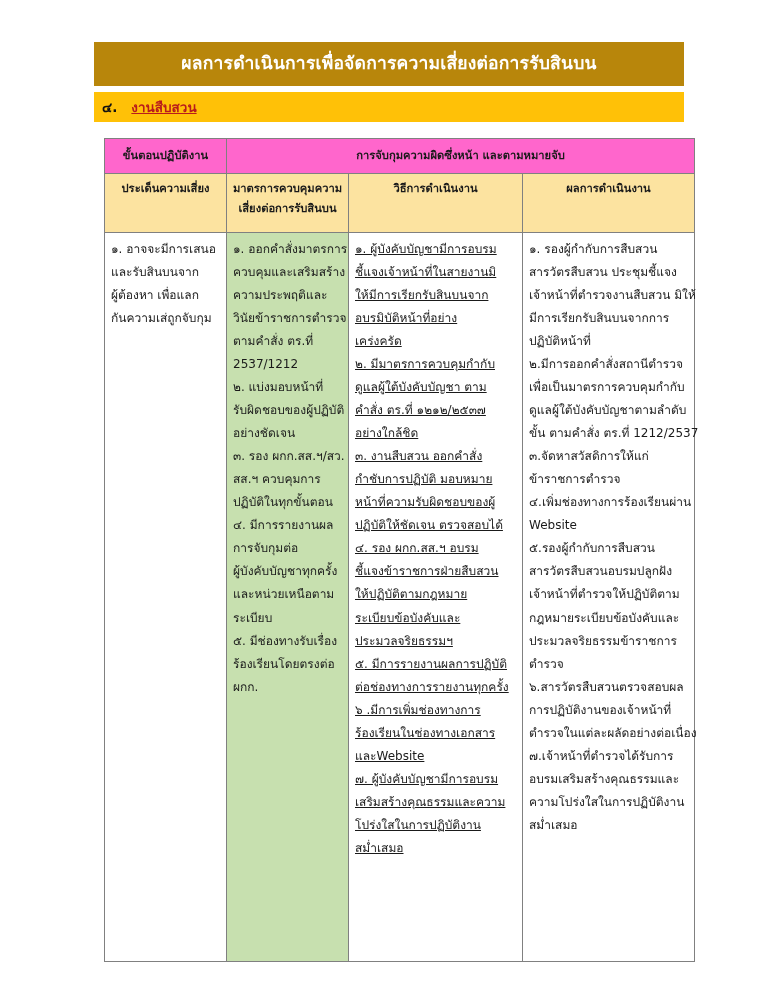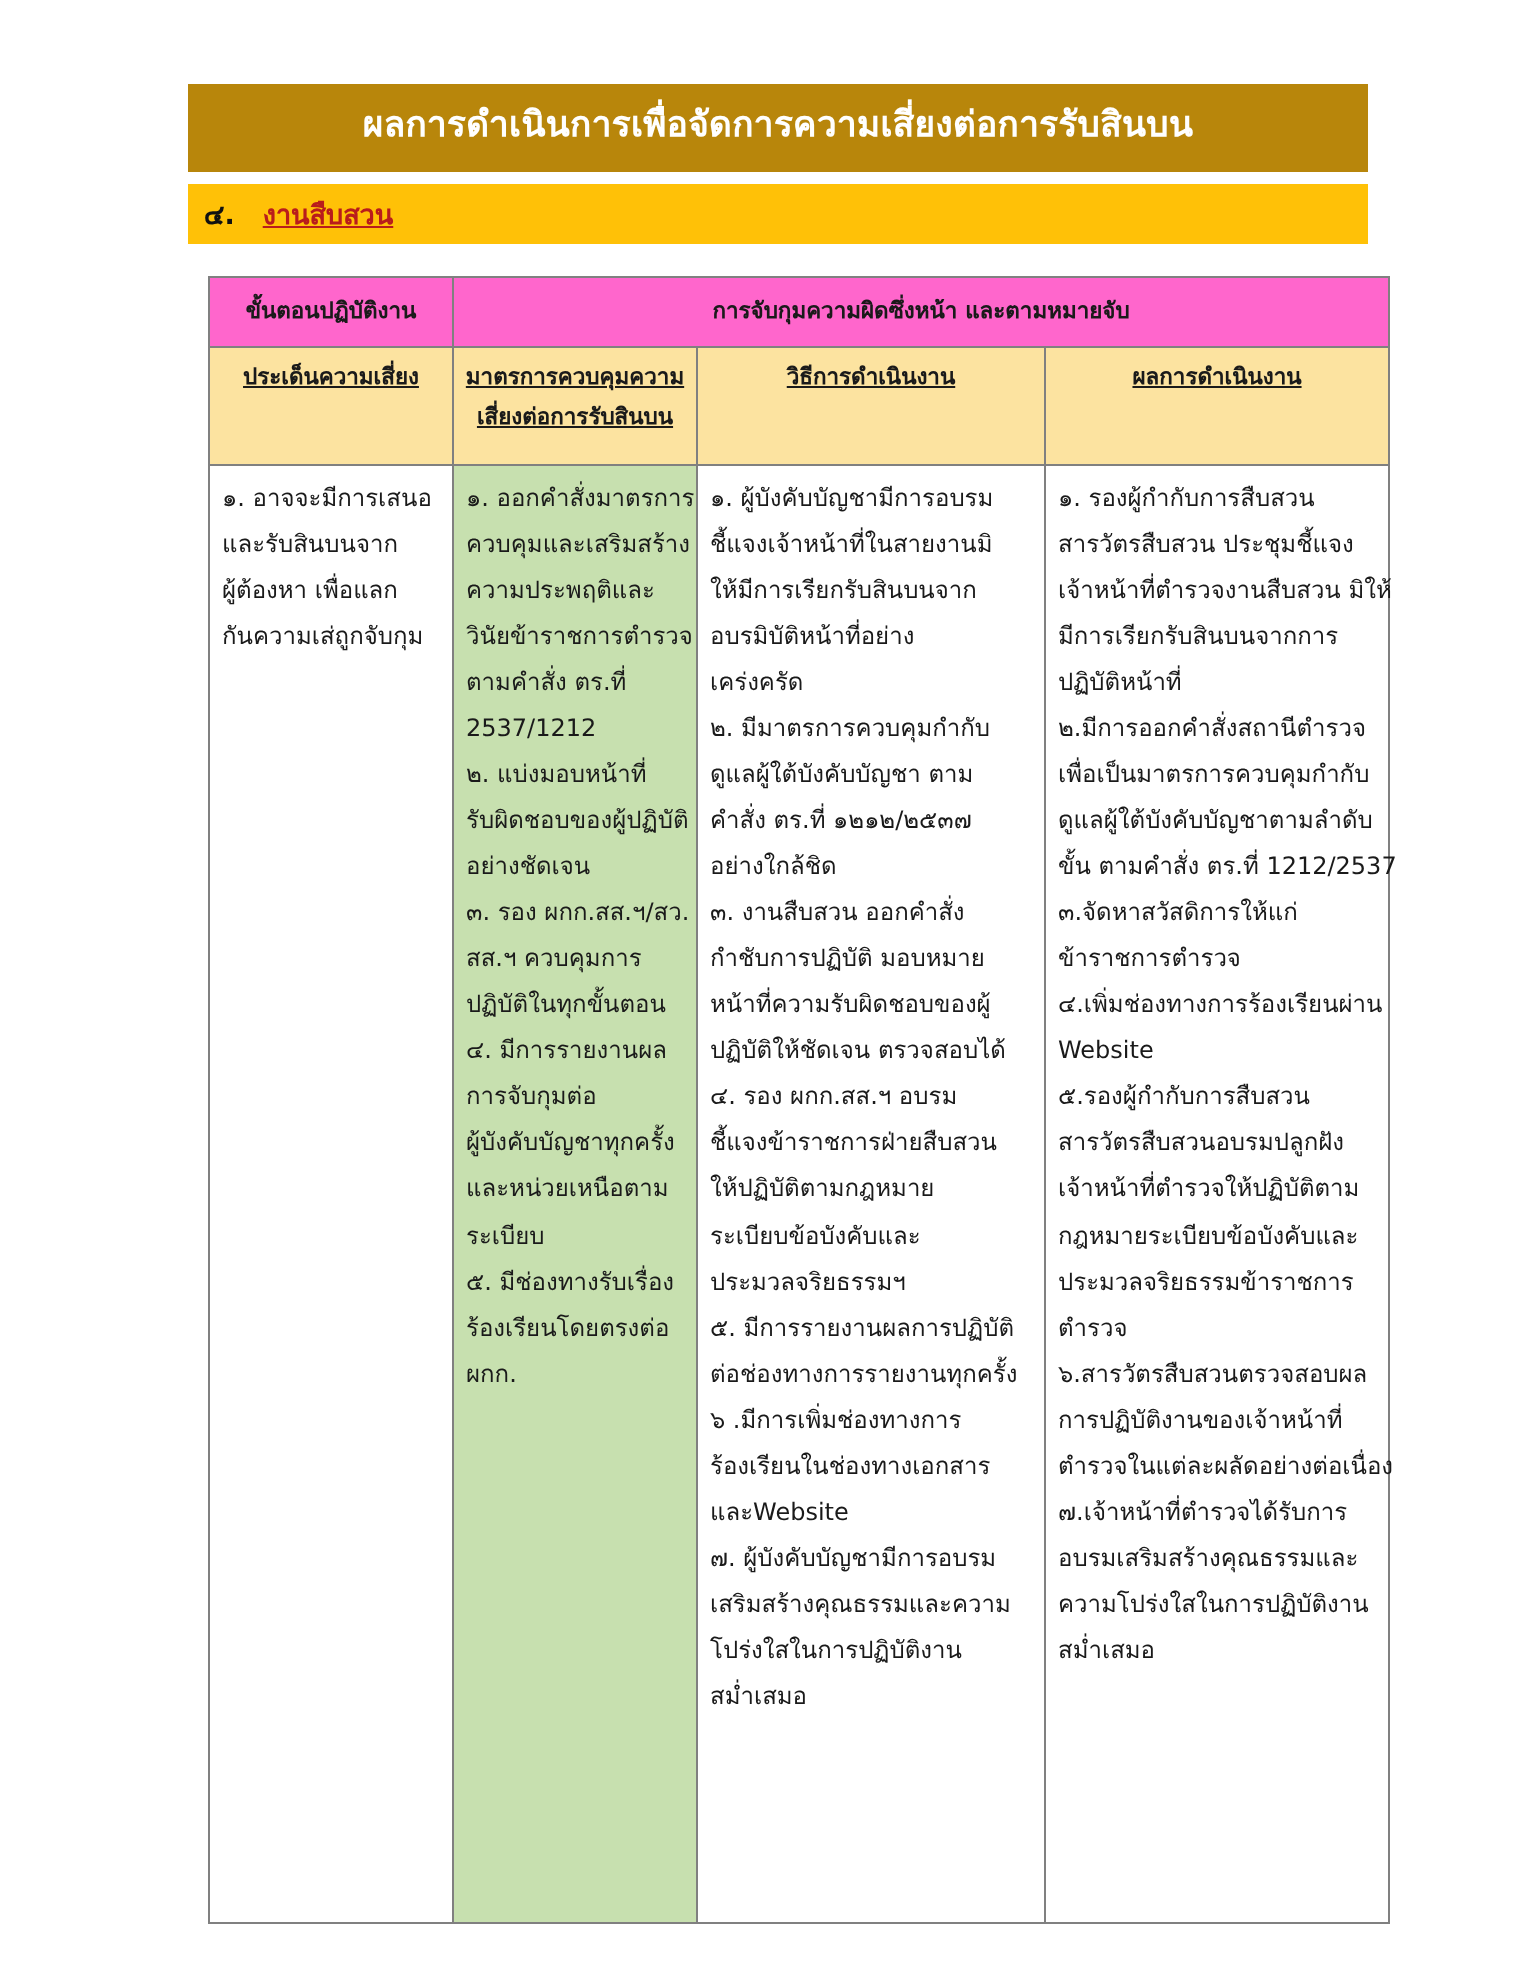--- a/index.html
+++ b/index.html
@@ -101,30 +101,29 @@
   
   tr.hdr-cols > th {
     background: #fce3a0;
     text-align: center;
     vertical-align: top;
     font-size: 11.2px;
     font-weight: bold;
     height: 48px;
     padding: 5px 4px;
     line-height: 1.75;
-    text-decoration: underline;
   }
 
   
   tr.body-row > td {
     height: 718px;
   }
   td.col-risk      { background: #ffffff; }
   td.col-measure   { background: #c7e0af; }
-  td.col-method    { background: #ffffff; }
+  td.col-method    { background: #ffffff; text-decoration: underline; }
   td.col-result    { background: #ffffff; }
 
   .cell-lines p {
     margin: 0;
     padding: 0;
     white-space: nowrap;
   }
   
   .cell-lines { display: block; }
 </style>

